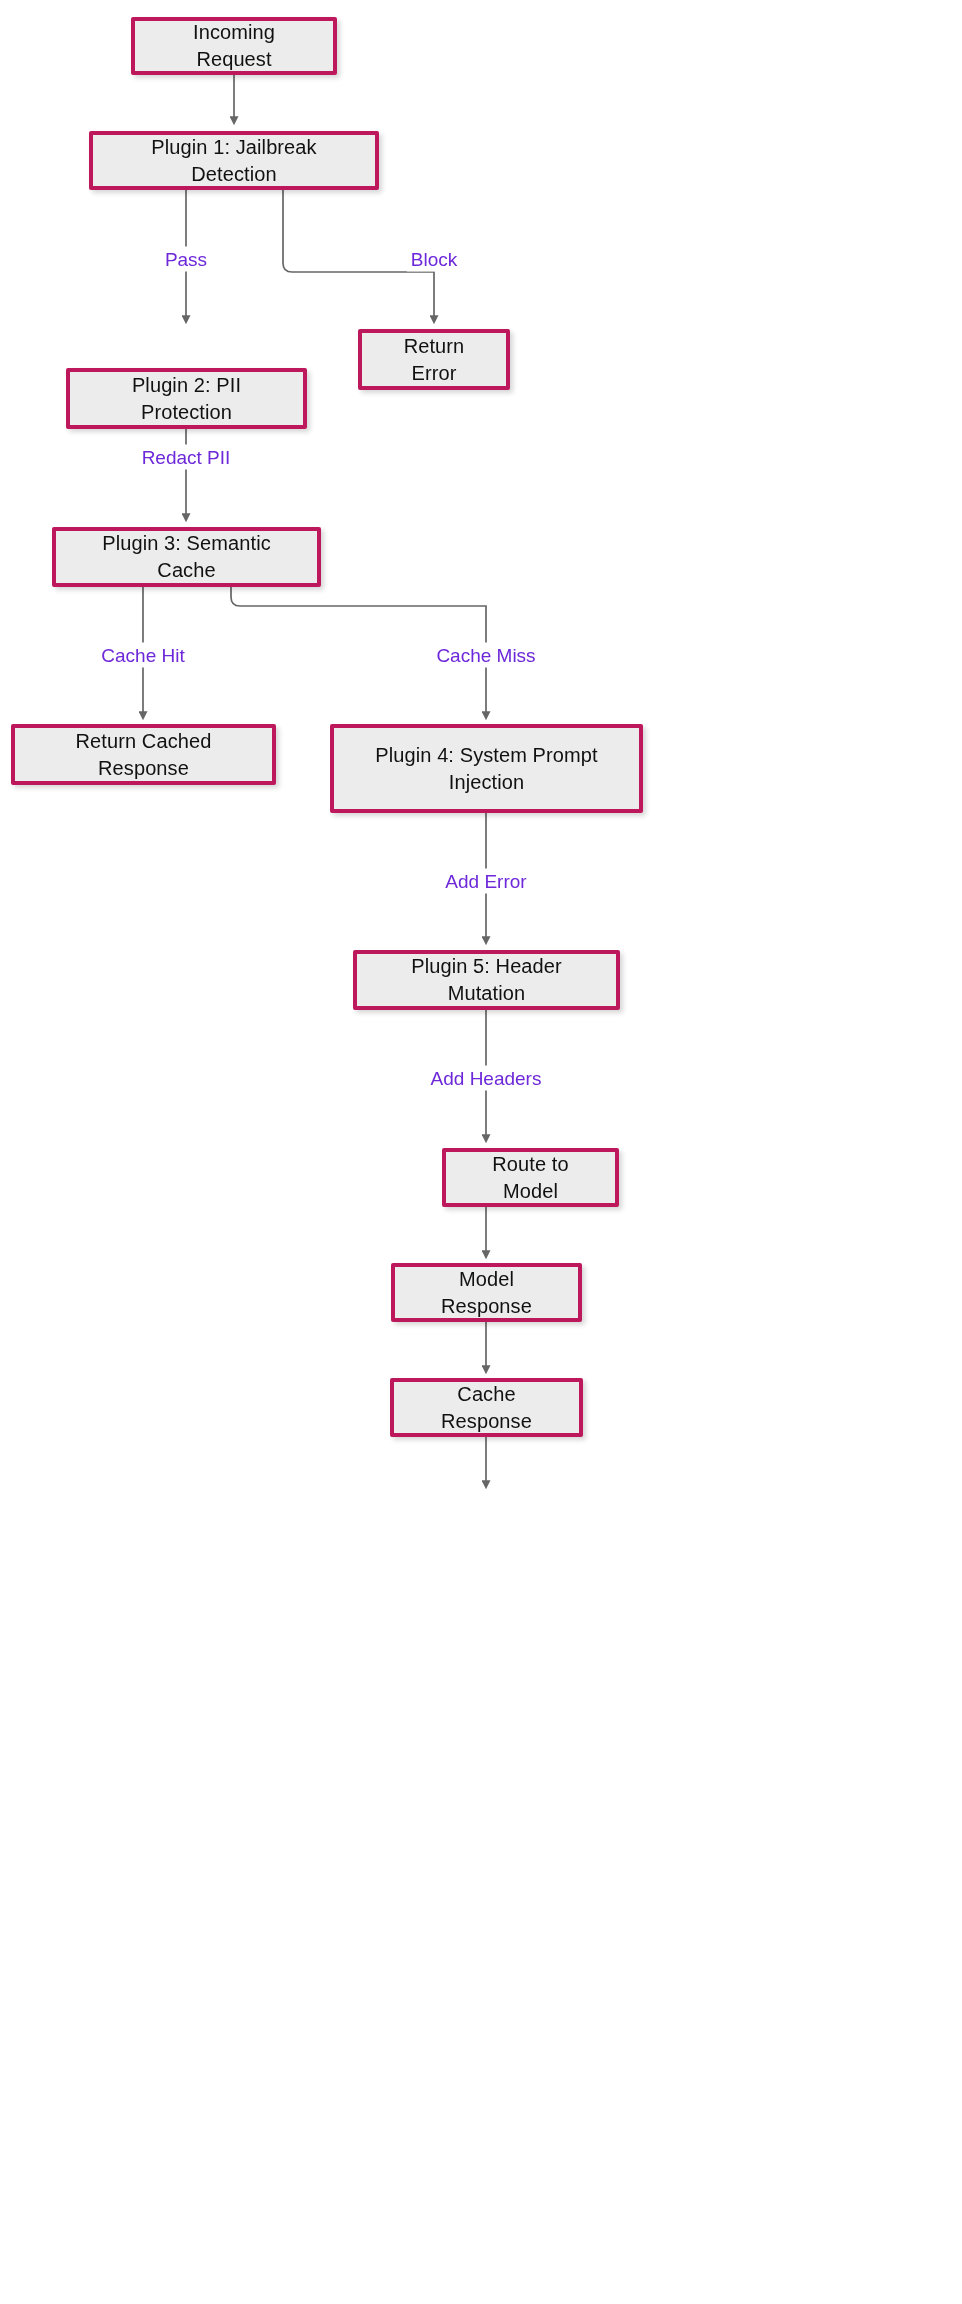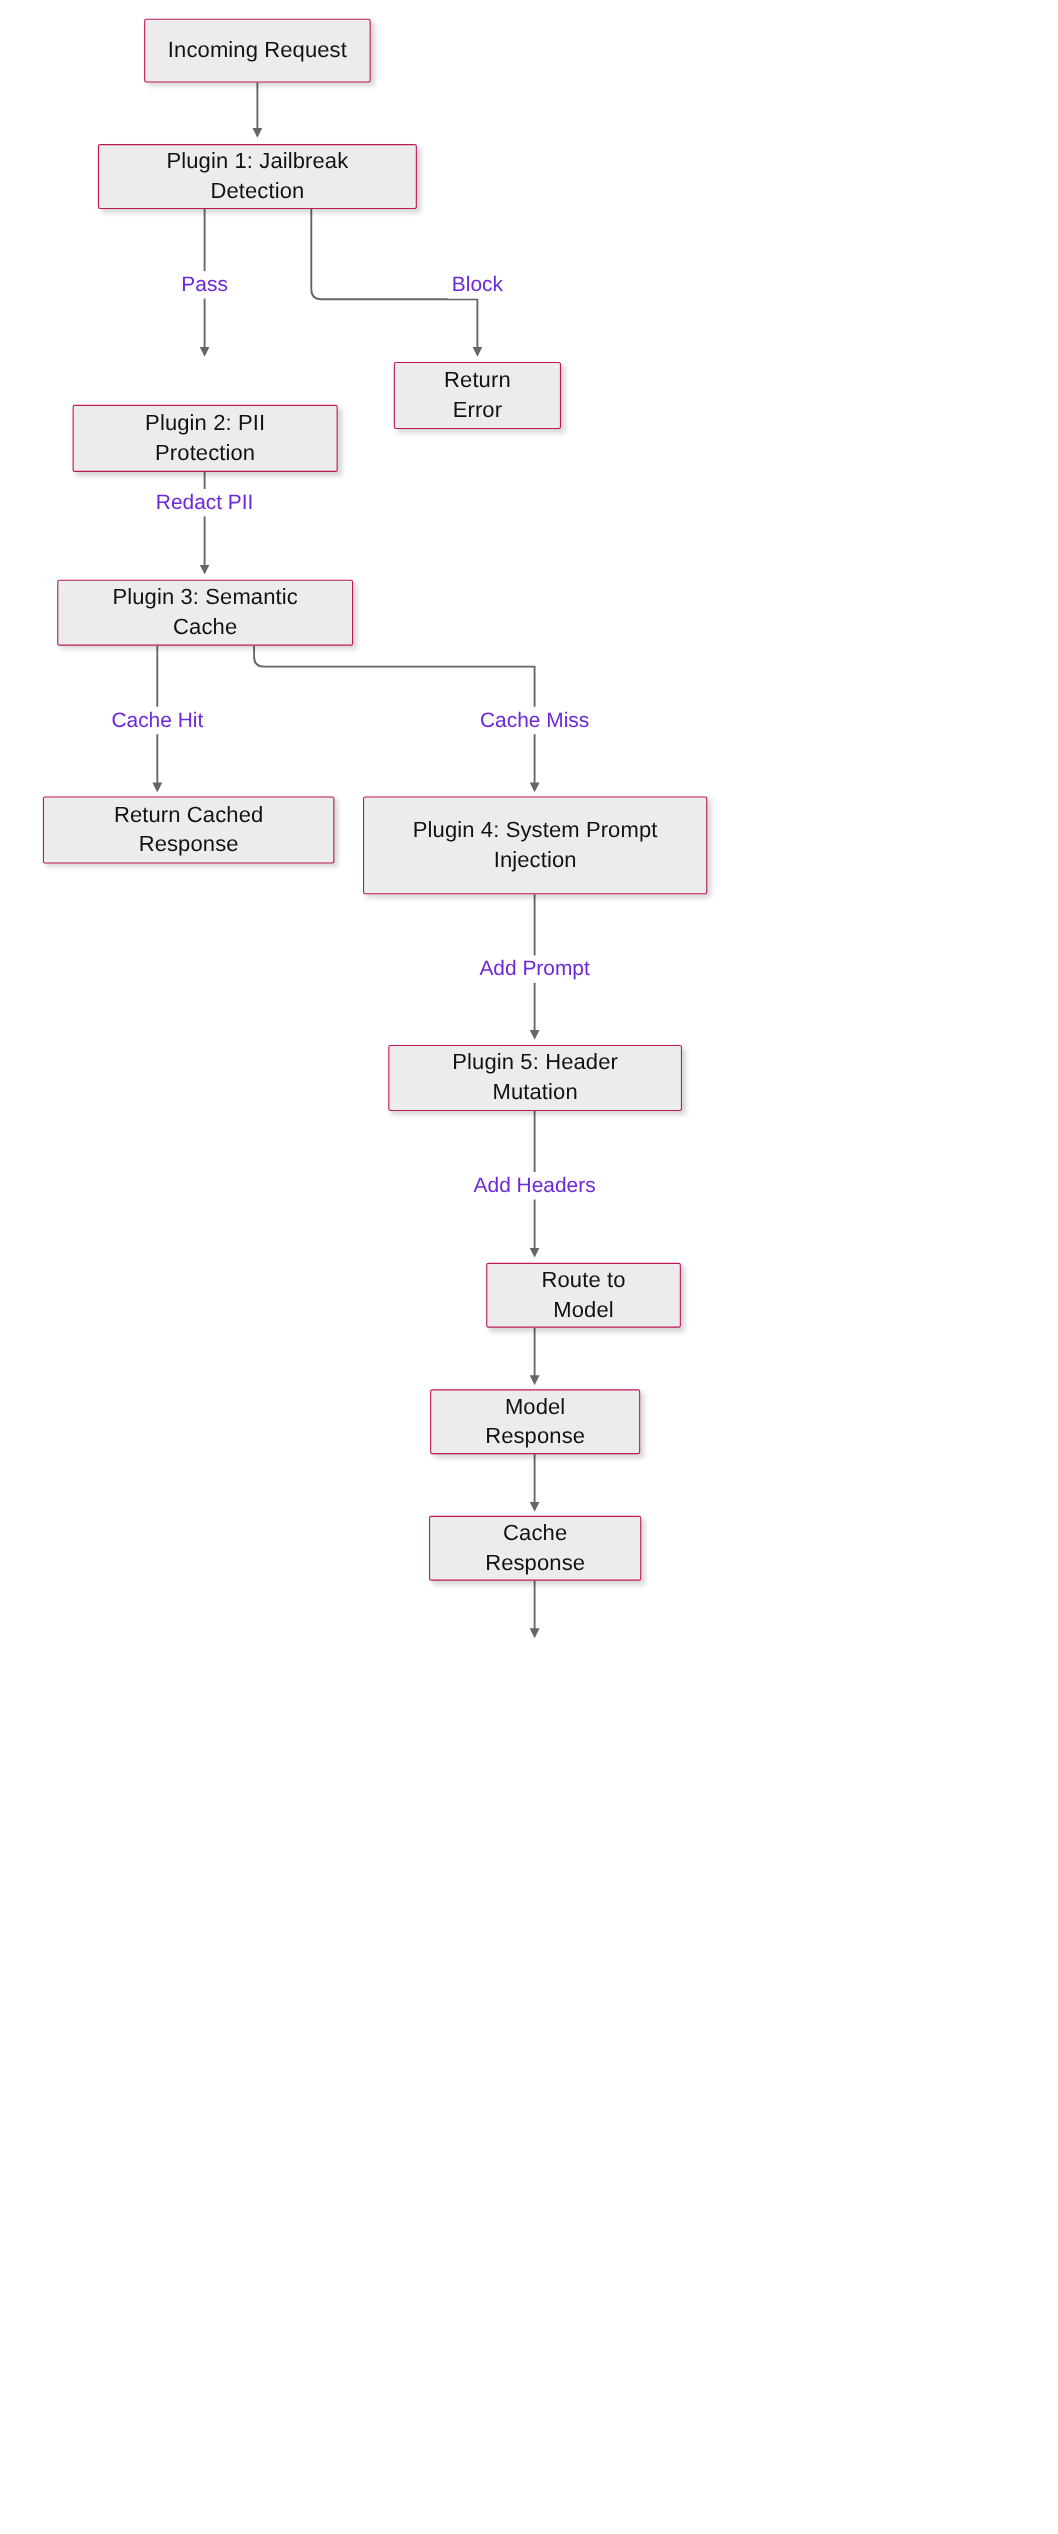--- a/index.html
+++ b/index.html
@@ -10,21 +10,21 @@
     overflow:hidden;
   }
   #canvas{position:relative;width:962px;height:2304px;}
 
   svg#edges{position:absolute;left:0;top:0;width:962px;height:2304px;}
 
   .node{
     position:absolute;
     box-sizing:border-box;
     background:#ececec;
-    border:1px solid #be185d;
+    border:4px solid #be185d;
     border-radius:2px;
     box-shadow:3px 3px 5px rgba(0,0,0,0.16);
     display:flex;
     align-items:center;
     justify-content:center;
     text-align:center;
     color:#111111;
     font-size:20px;
     line-height:27px;
     letter-spacing:0.1px;
@@ -95,21 +95,21 @@
   </div>
 
   <div class="node" style="left:66px;top:329px;width:241px;height:61px;margin-top:39px;">
     <span>Plugin 2: PII Protection</span>
   </div>
 
   <div class="node" style="left:52px;top:527px;width:269px;height:60px;align-items:center;">
     <span>Plugin 3: Semantic Cache</span>
   </div>
 
-  <div class="node" style="left:11px;top:724px;width:265px;height:61px;margin-left:28px;">
+  <div class="node" style="left:11px;top:724px;width:265px;height:61px;">
     <span>Return Cached Response</span>
   </div>
 
   <div class="node" style="left:330px;top:724px;width:313px;height:89px;">
     <span>Plugin 4: System Prompt Injection</span>
   </div>
 
   <div class="node" style="left:353px;top:950px;width:267px;height:60px;">
     <span>Plugin 5: Header Mutation</span>
   </div>
@@ -130,17 +130,17 @@
   <div class="edge-label" style="left:186px;top:259px;">Pass</div>
 
   <div class="edge-label" style="left:434px;top:259px;">Block</div>
 
   <div class="edge-label" style="left:186px;top:457px;">Redact PII</div>
 
   <div class="edge-label" style="left:143px;top:655px;">Cache Hit</div>
 
   <div class="edge-label" style="left:486px;top:655px;">Cache Miss</div>
 
-  <div class="edge-label" style="left:486px;top:881px;">Add Prompt</div>
+  <div class="edge-label" style="left:486px;top:881px;">Add Error</div>
 
   <div class="edge-label" style="left:486px;top:1078px;">Add Headers</div>
 
 </div>
 
 </body></html>

